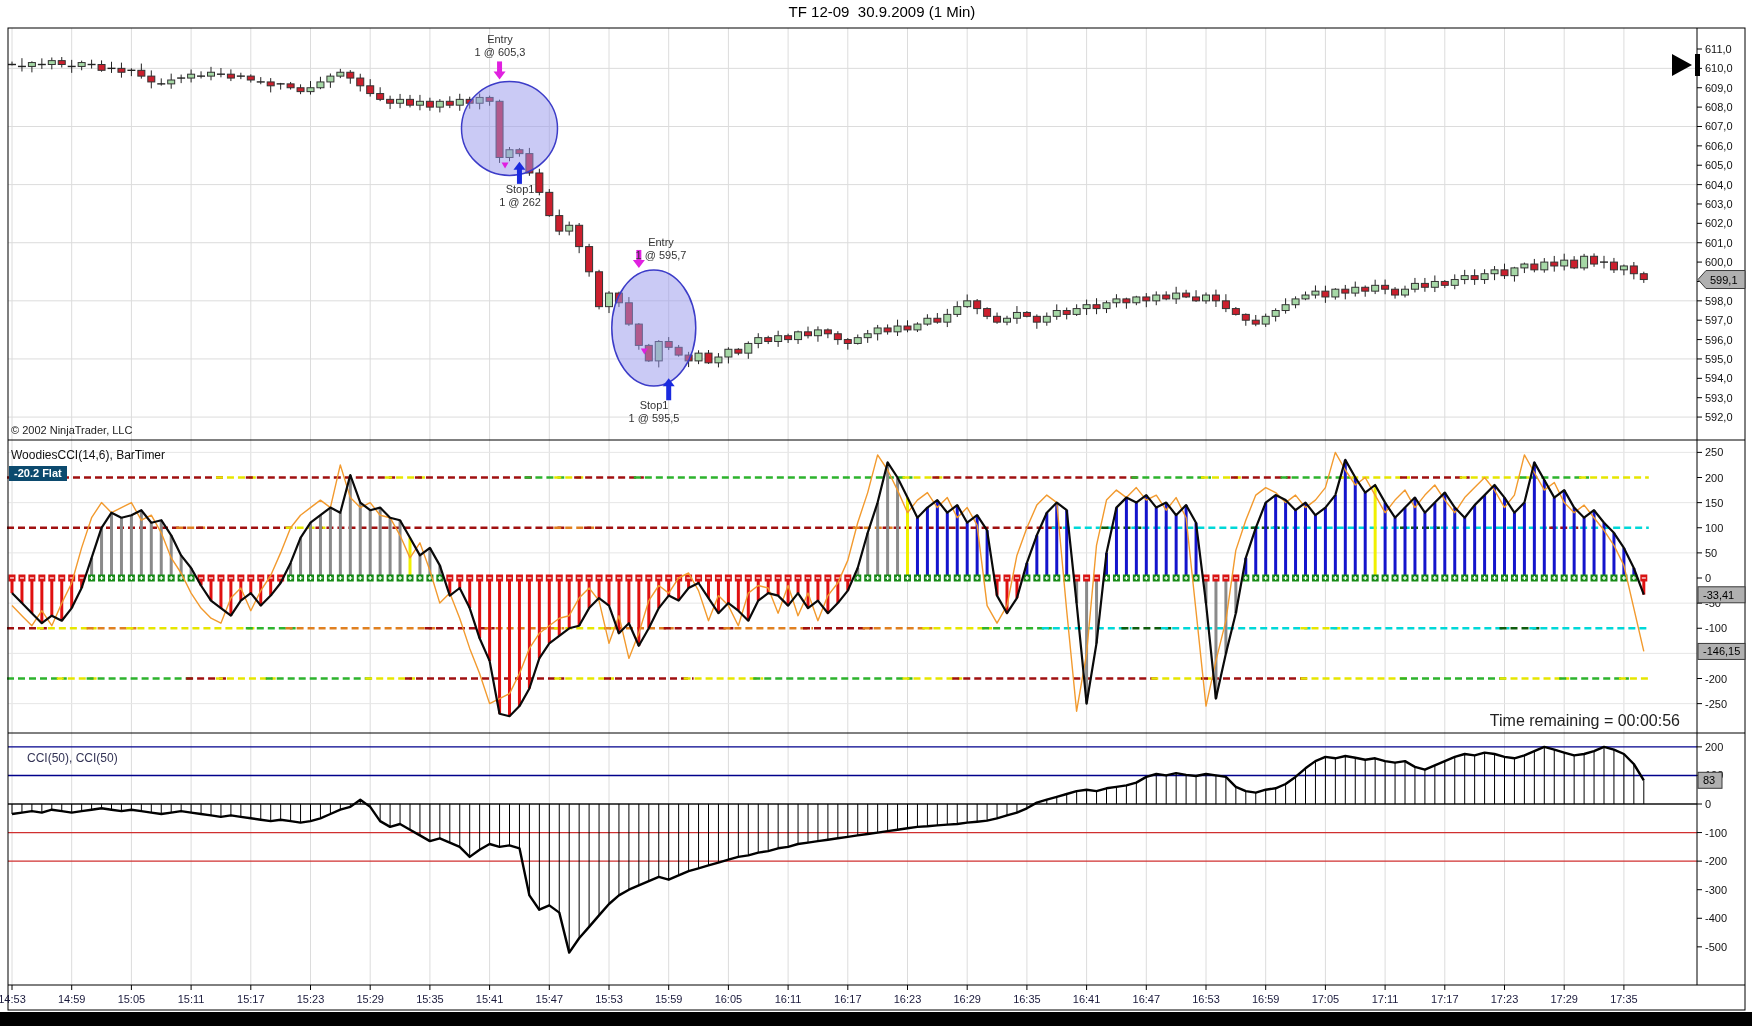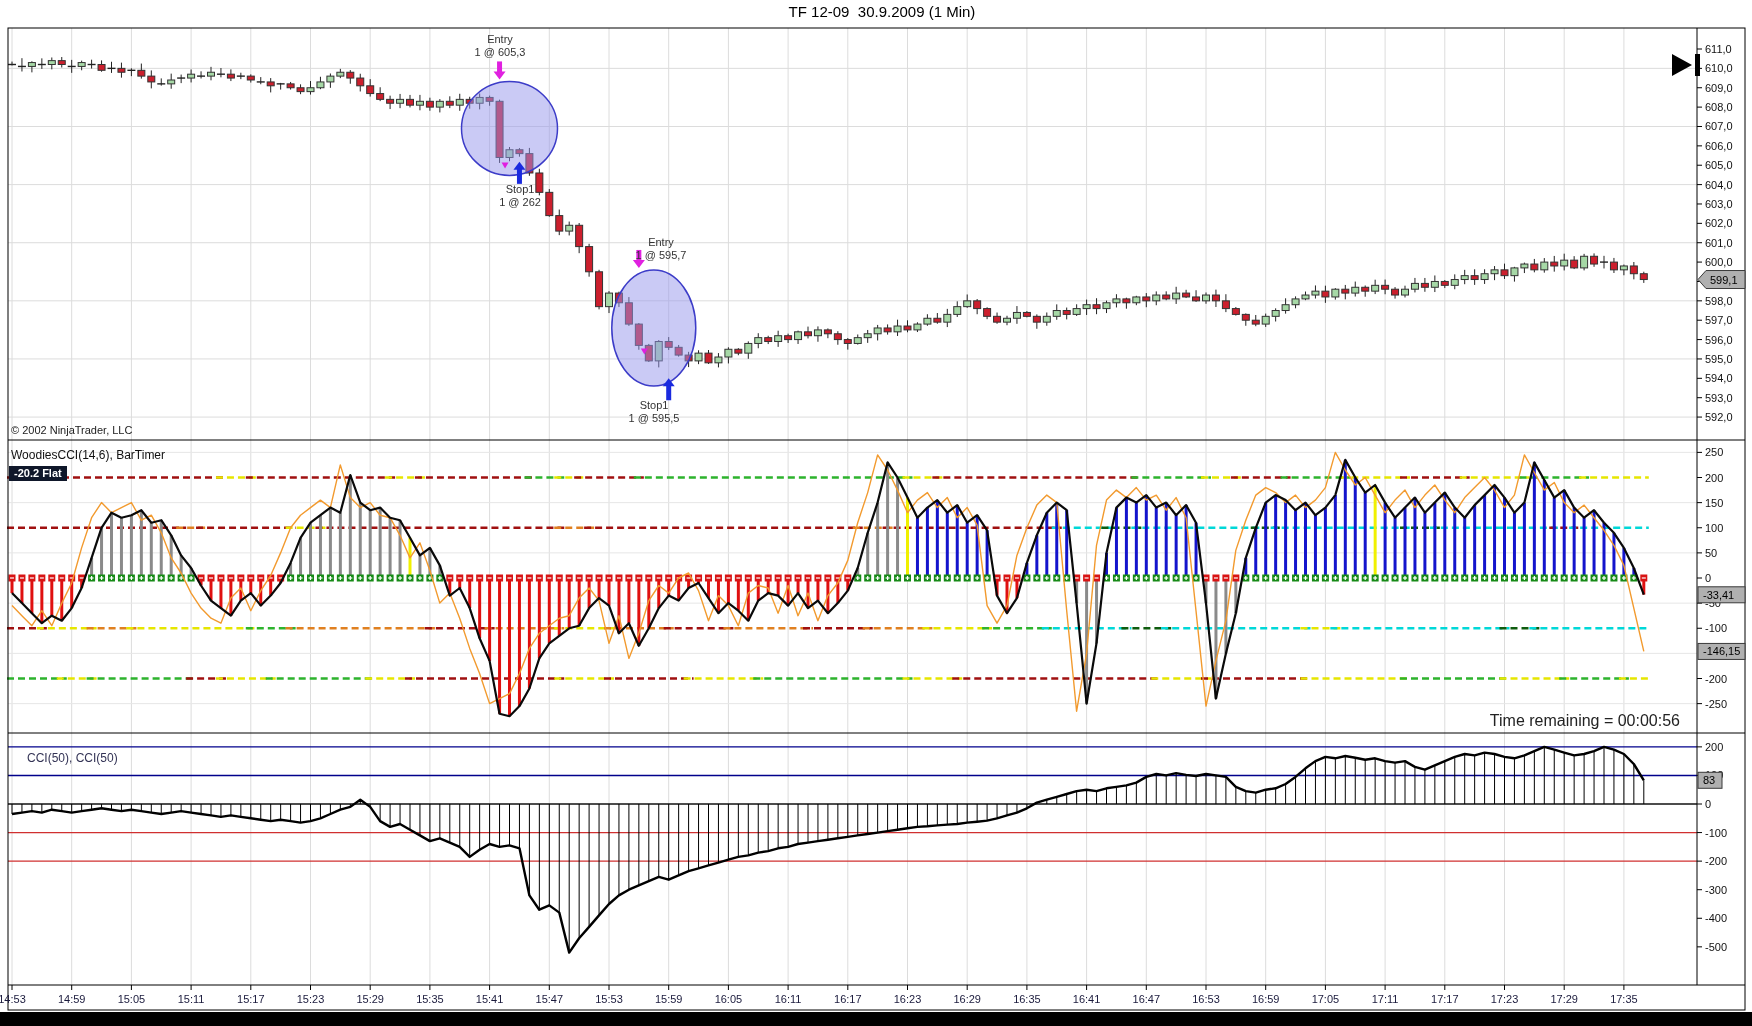--- a/index.html
+++ b/index.html
@@ -3,21 +3,21 @@
 <meta charset="utf-8">
 <style>
   html,body{margin:0;padding:0;background:#fff;}
   body{width:1752px;height:1026px;position:relative;overflow:hidden;
        font-family:"Liberation Sans","DejaVu Sans",sans-serif;}
   #chart-svg{position:absolute;left:0;top:0;}
   .ovl{position:absolute;white-space:pre;}
   .title{left:0;top:3px;width:1752px;text-align:center;font-size:15px;color:#000;padding-left:6px;}
   .copyright{left:11px;top:424px;font-size:11px;color:#222;}
   .wlabel{left:11px;top:448px;font-size:12px;color:#111;}
-  .wbadge{left:9px;top:466px;font-size:11px;font-weight:bold;color:#fff;background:#0f172a;padding:1px 5px 2px 5px;}
+  .wbadge{left:9px;top:466px;font-size:11px;font-weight:bold;color:#fff;background:#0c4a6e;padding:1px 5px 2px 5px;}
   .clabel{left:27px;top:743px;font-size:12px;color:#333355;margin-top:8px;}
   .tremain{right:72px;top:712px;font-size:16px;color:#222;}
   .tradetxt{width:130px;text-align:center;font-size:11px;line-height:13px;color:#333;}
   .t1e{left:435px;top:33px;}
   .t1s{left:455px;top:183px;}
   .t2e{left:596px;top:236px;}
   .t2s{left:589px;top:399px;}
   .playicon{left:1661px;top:34px;width:36px;height:26px;cursor:pointer;}
   .blackbar{left:0;top:1012px;width:1752px;height:14px;background:#000;}
 </style>

